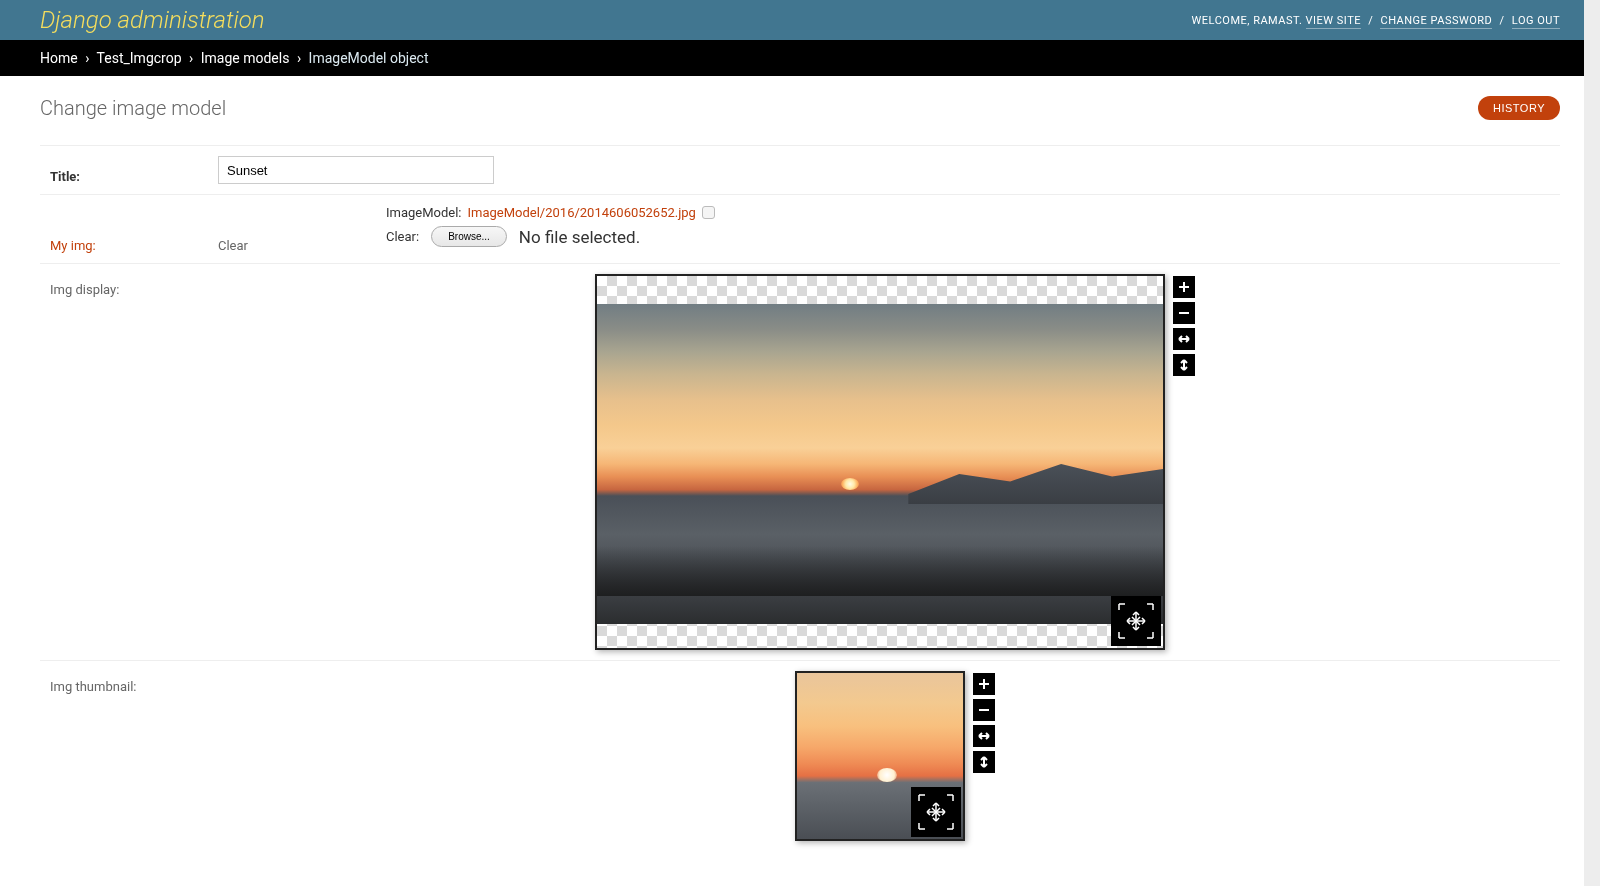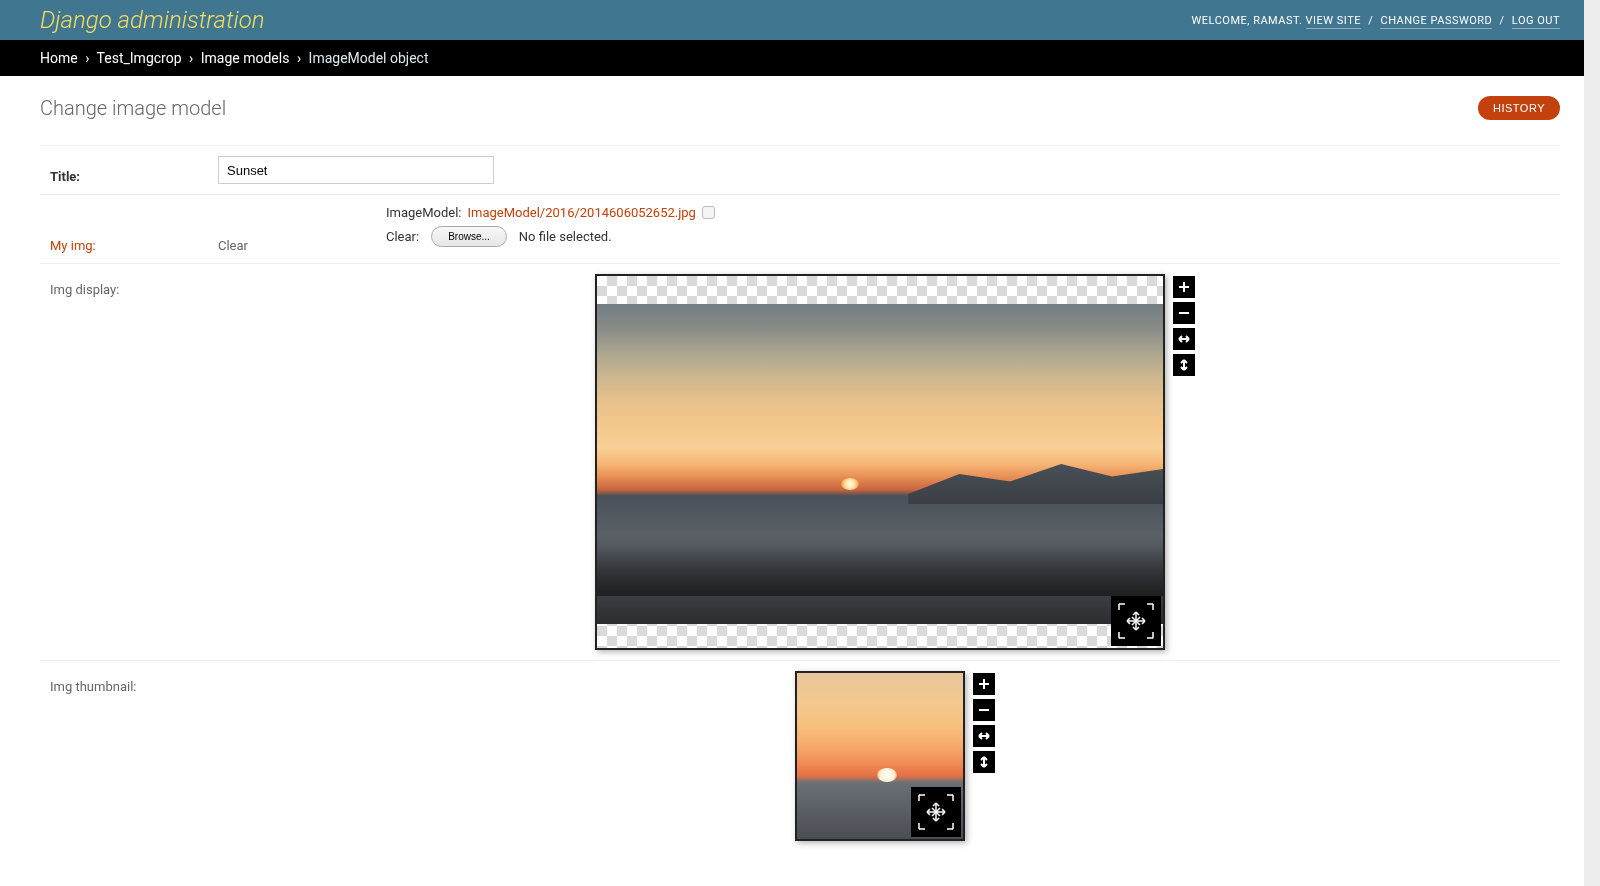--- a/index.html
+++ b/index.html
@@ -123,21 +123,21 @@
   }
   .browse-btn {
     background: linear-gradient(#f7f7f7,#e7e7e7);
     border: 1px solid #aaa;
     border-radius: 12px;
     padding: 4px 16px;
     font-size: 10px;
     cursor: pointer;
     margin: 0 6px;
   }
-  .nofile { color: #333; font-size: 13px; }
+  .nofile { color: #333; font-size: 17px; }
   
   .crop-row {
     padding: 10px;
     border-bottom: 1px solid #eee;
     display: flex;
   }
   .crop-label {
     width: 160px;
     padding-top: 8px;
     font-size: 13px;

